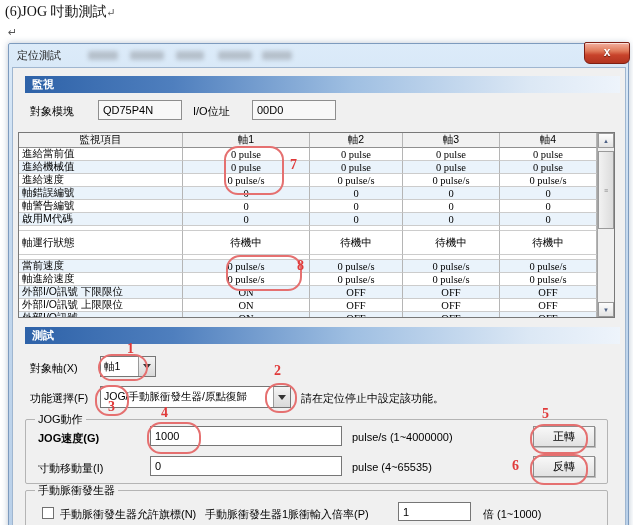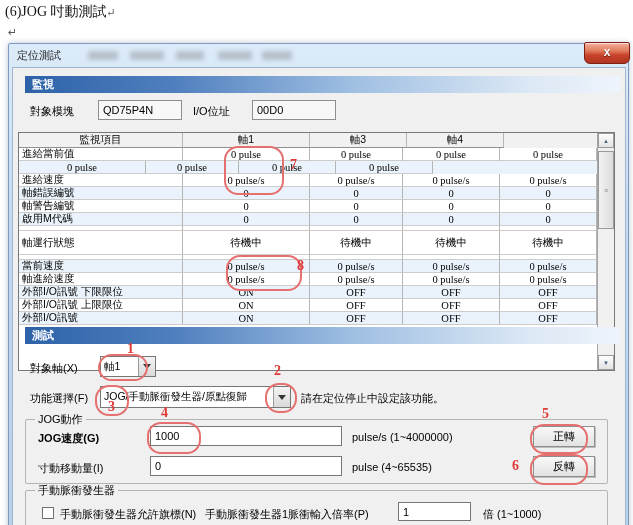--- a/index.html
+++ b/index.html
@@ -24,21 +24,21 @@
 
   
   .secbar{height:17px;line-height:17px;color:#fff;font-weight:bold;font-size:11px;padding-left:7px;box-sizing:border-box;
           background:linear-gradient(to right,#2e62a8 0%,#4f7fbe 25%,#9fbfe2 55%,#dce8f5 85%,#eef4fb 100%);}
 
   
   .rofield{background:#f8f8f8;border:1px solid #8e8e8e;box-sizing:border-box;padding:2px 4px;font-size:11px;line-height:14px;}
   .input{background:#fff;border:1px solid #767676;box-sizing:border-box;padding:2px 4px;font-size:11px;line-height:14px;}
 
   
-  .tablebox{left:18px;top:132px;width:597px;height:239px;border:1px solid #787878;background:#fff;
+  .tablebox{left:18px;top:132px;width:597px;height:186px;border:1px solid #787878;background:#fff;
             box-sizing:border-box;display:flex;overflow:hidden;}
   .grid{width:578px;}
   .trow{display:flex;height:13px;background:#fff;}
   .trow.alt{background:#eaf3fb;}
   .trow.gap{height:5px;background:#fff;}
   .trow.tall{height:24px;}
   .trow.thead{height:15px;background:#f1f1f1;}
   .tcell{box-sizing:border-box;border-right:1px solid #b5b5b5;border-bottom:1px solid #cccccc;
          overflow:hidden;white-space:nowrap;display:flex;align-items:center;}
   .thead .tcell{border-bottom:1px solid #8f8f8f;justify-content:center;font-size:10.5px;}
@@ -104,31 +104,33 @@
   <div class="abs lbl" style="left:30px;top:104px;">對象模塊</div>
   <div class="abs rofield" style="left:98px;top:100px;width:84px;height:20px;">QD75P4N</div>
   <div class="abs lbl" style="left:193px;top:104px;">I/O位址</div>
   <div class="abs rofield" style="left:252px;top:100px;width:84px;height:20px;">00D0</div>
 
   <div class="abs tablebox">
     <div class="grid">
         <div class="trow thead">
           <div class="tcell c0">監視項目</div>
           <div class="tcell c1">軸1</div>
+          <div class="tcell c2">軸2</div>
           <div class="tcell c3">軸3</div>
           <div class="tcell c4">軸4</div>
         </div>
         <div class="trow">
           <div class="tcell c0">進給當前值</div>
           <div class="tcell c1 val">0 pulse</div>
           <div class="tcell c2 val">0 pulse</div>
           <div class="tcell c3 val">0 pulse</div>
           <div class="tcell c4 val">0 pulse</div>
         </div>
         <div class="trow alt">
+          <div class="tcell c0">進給機械值</div>
           <div class="tcell c1 val">0 pulse</div>
           <div class="tcell c2 val">0 pulse</div>
           <div class="tcell c3 val">0 pulse</div>
           <div class="tcell c4 val">0 pulse</div>
         </div>
         <div class="trow">
           <div class="tcell c0">進給速度</div>
           <div class="tcell c1 val">0 pulse/s</div>
           <div class="tcell c2 val">0 pulse/s</div>
           <div class="tcell c3 val">0 pulse/s</div>

